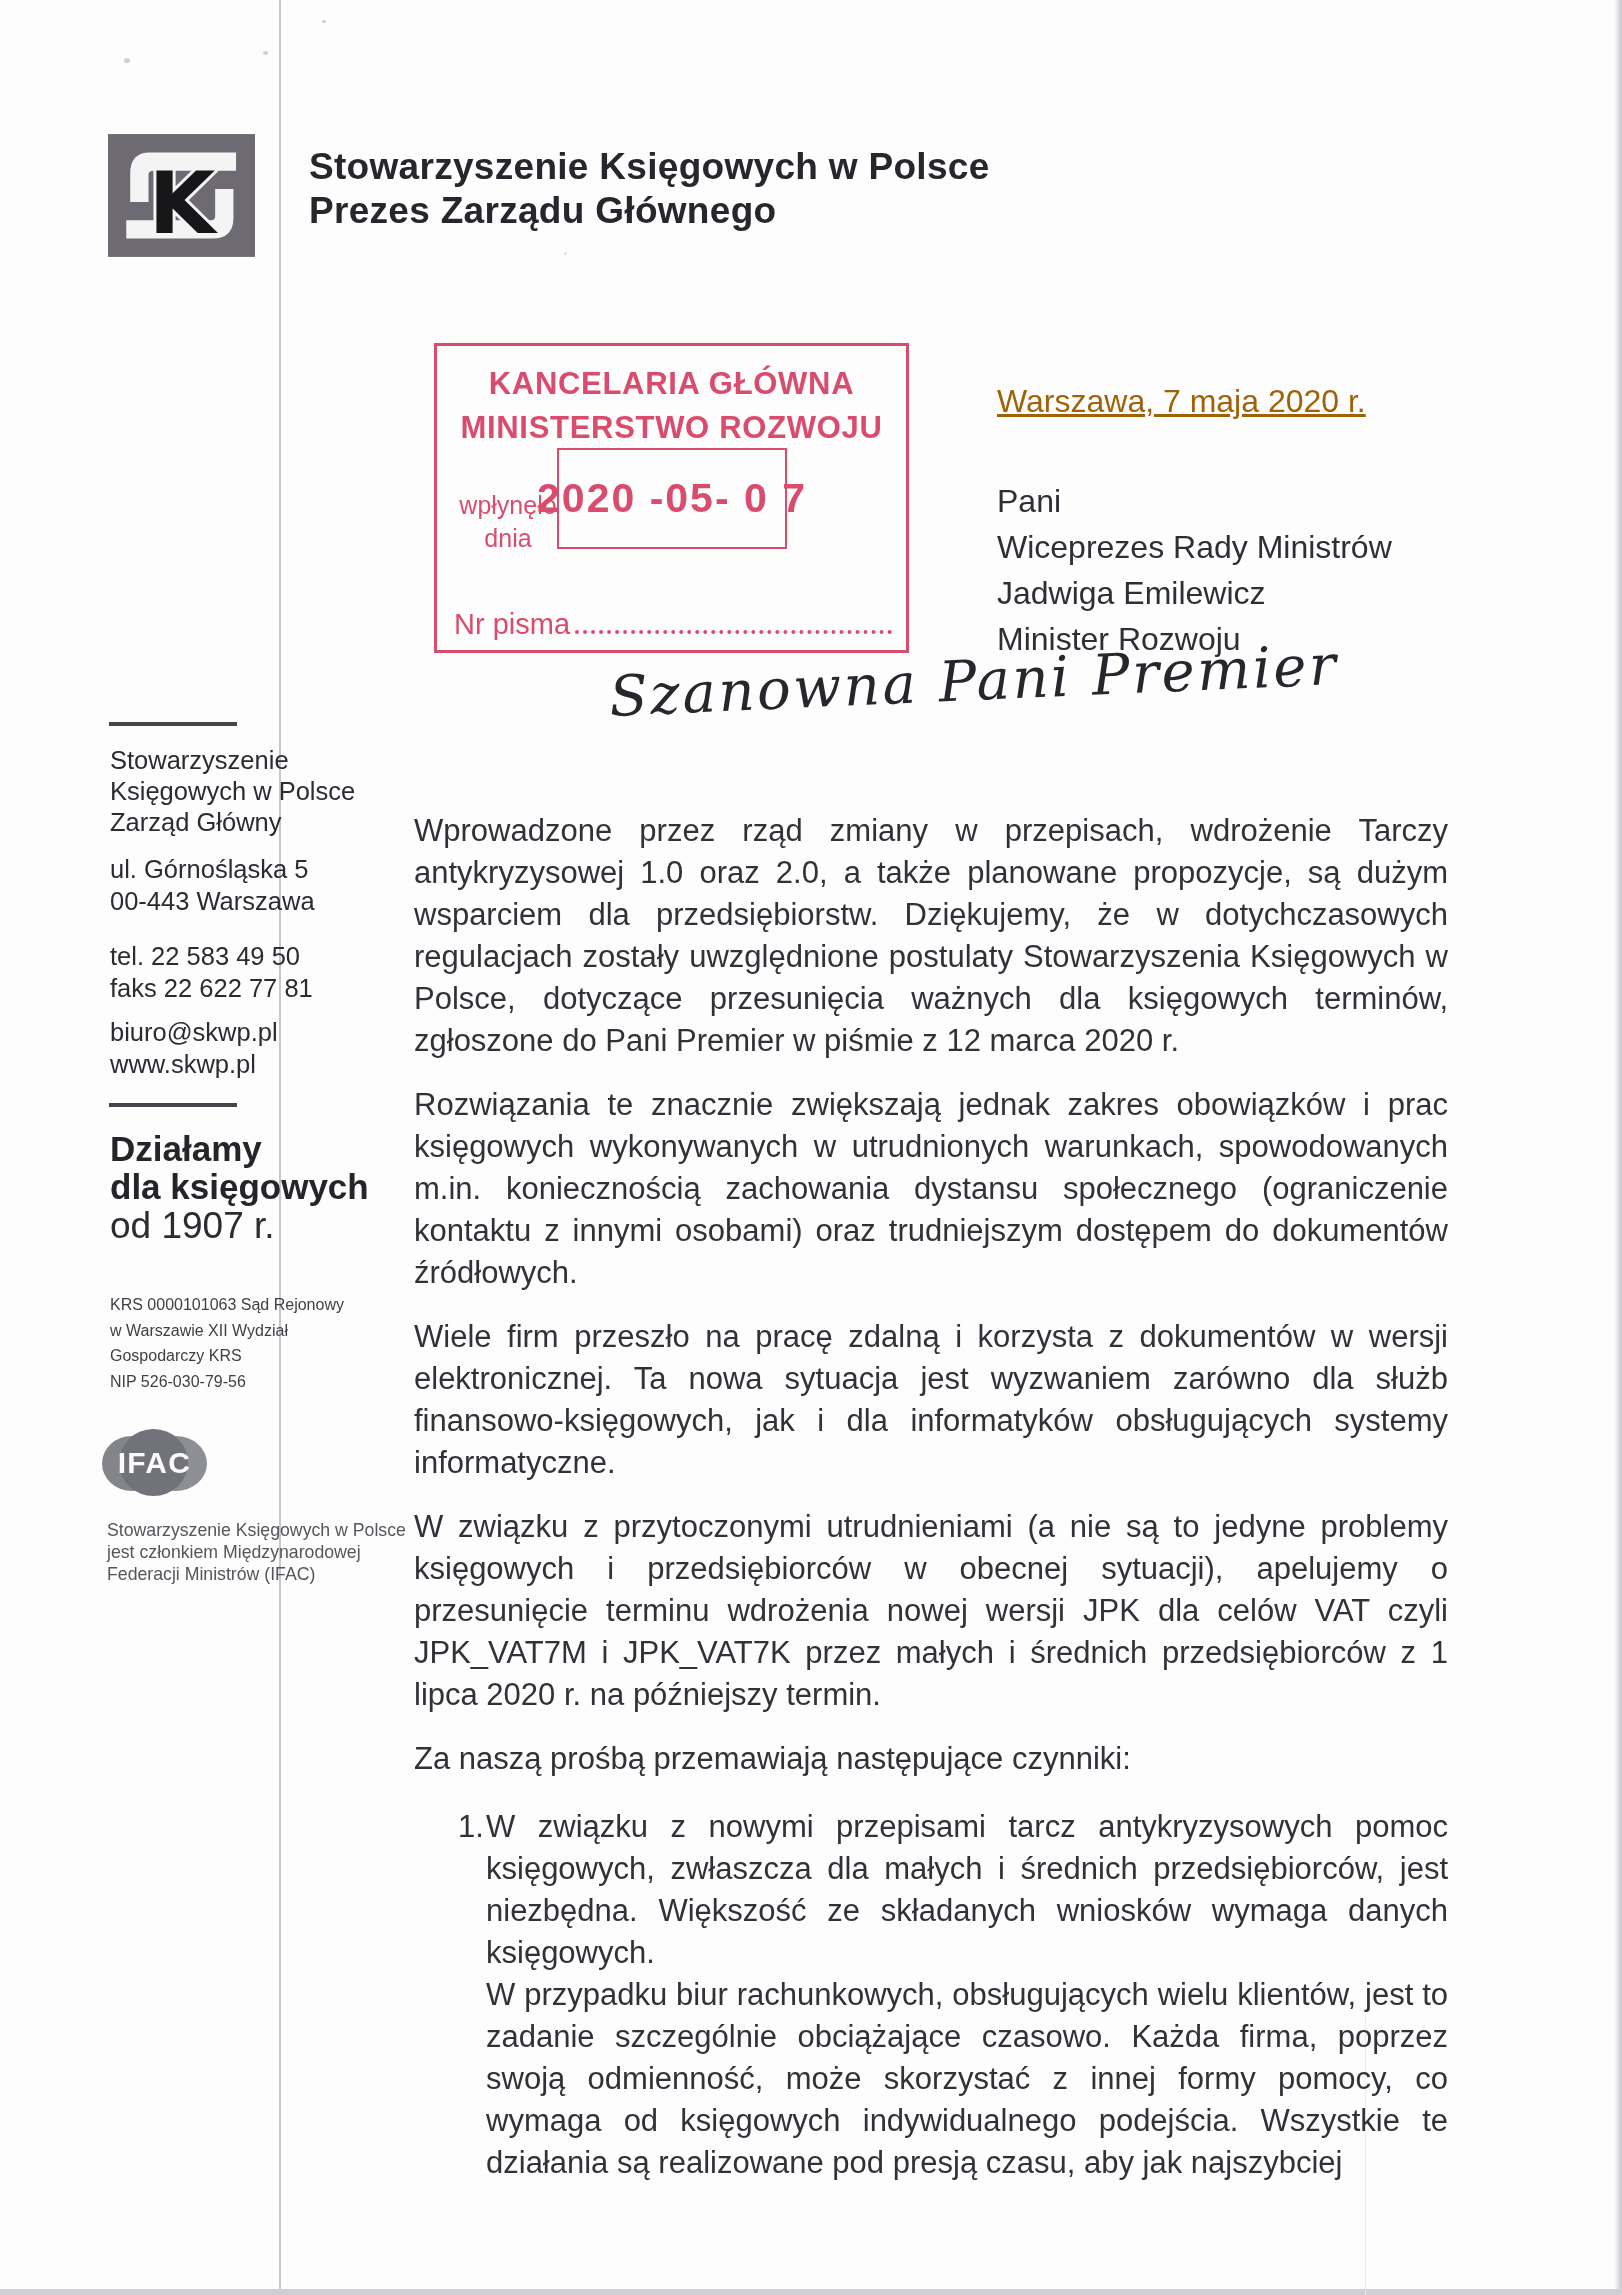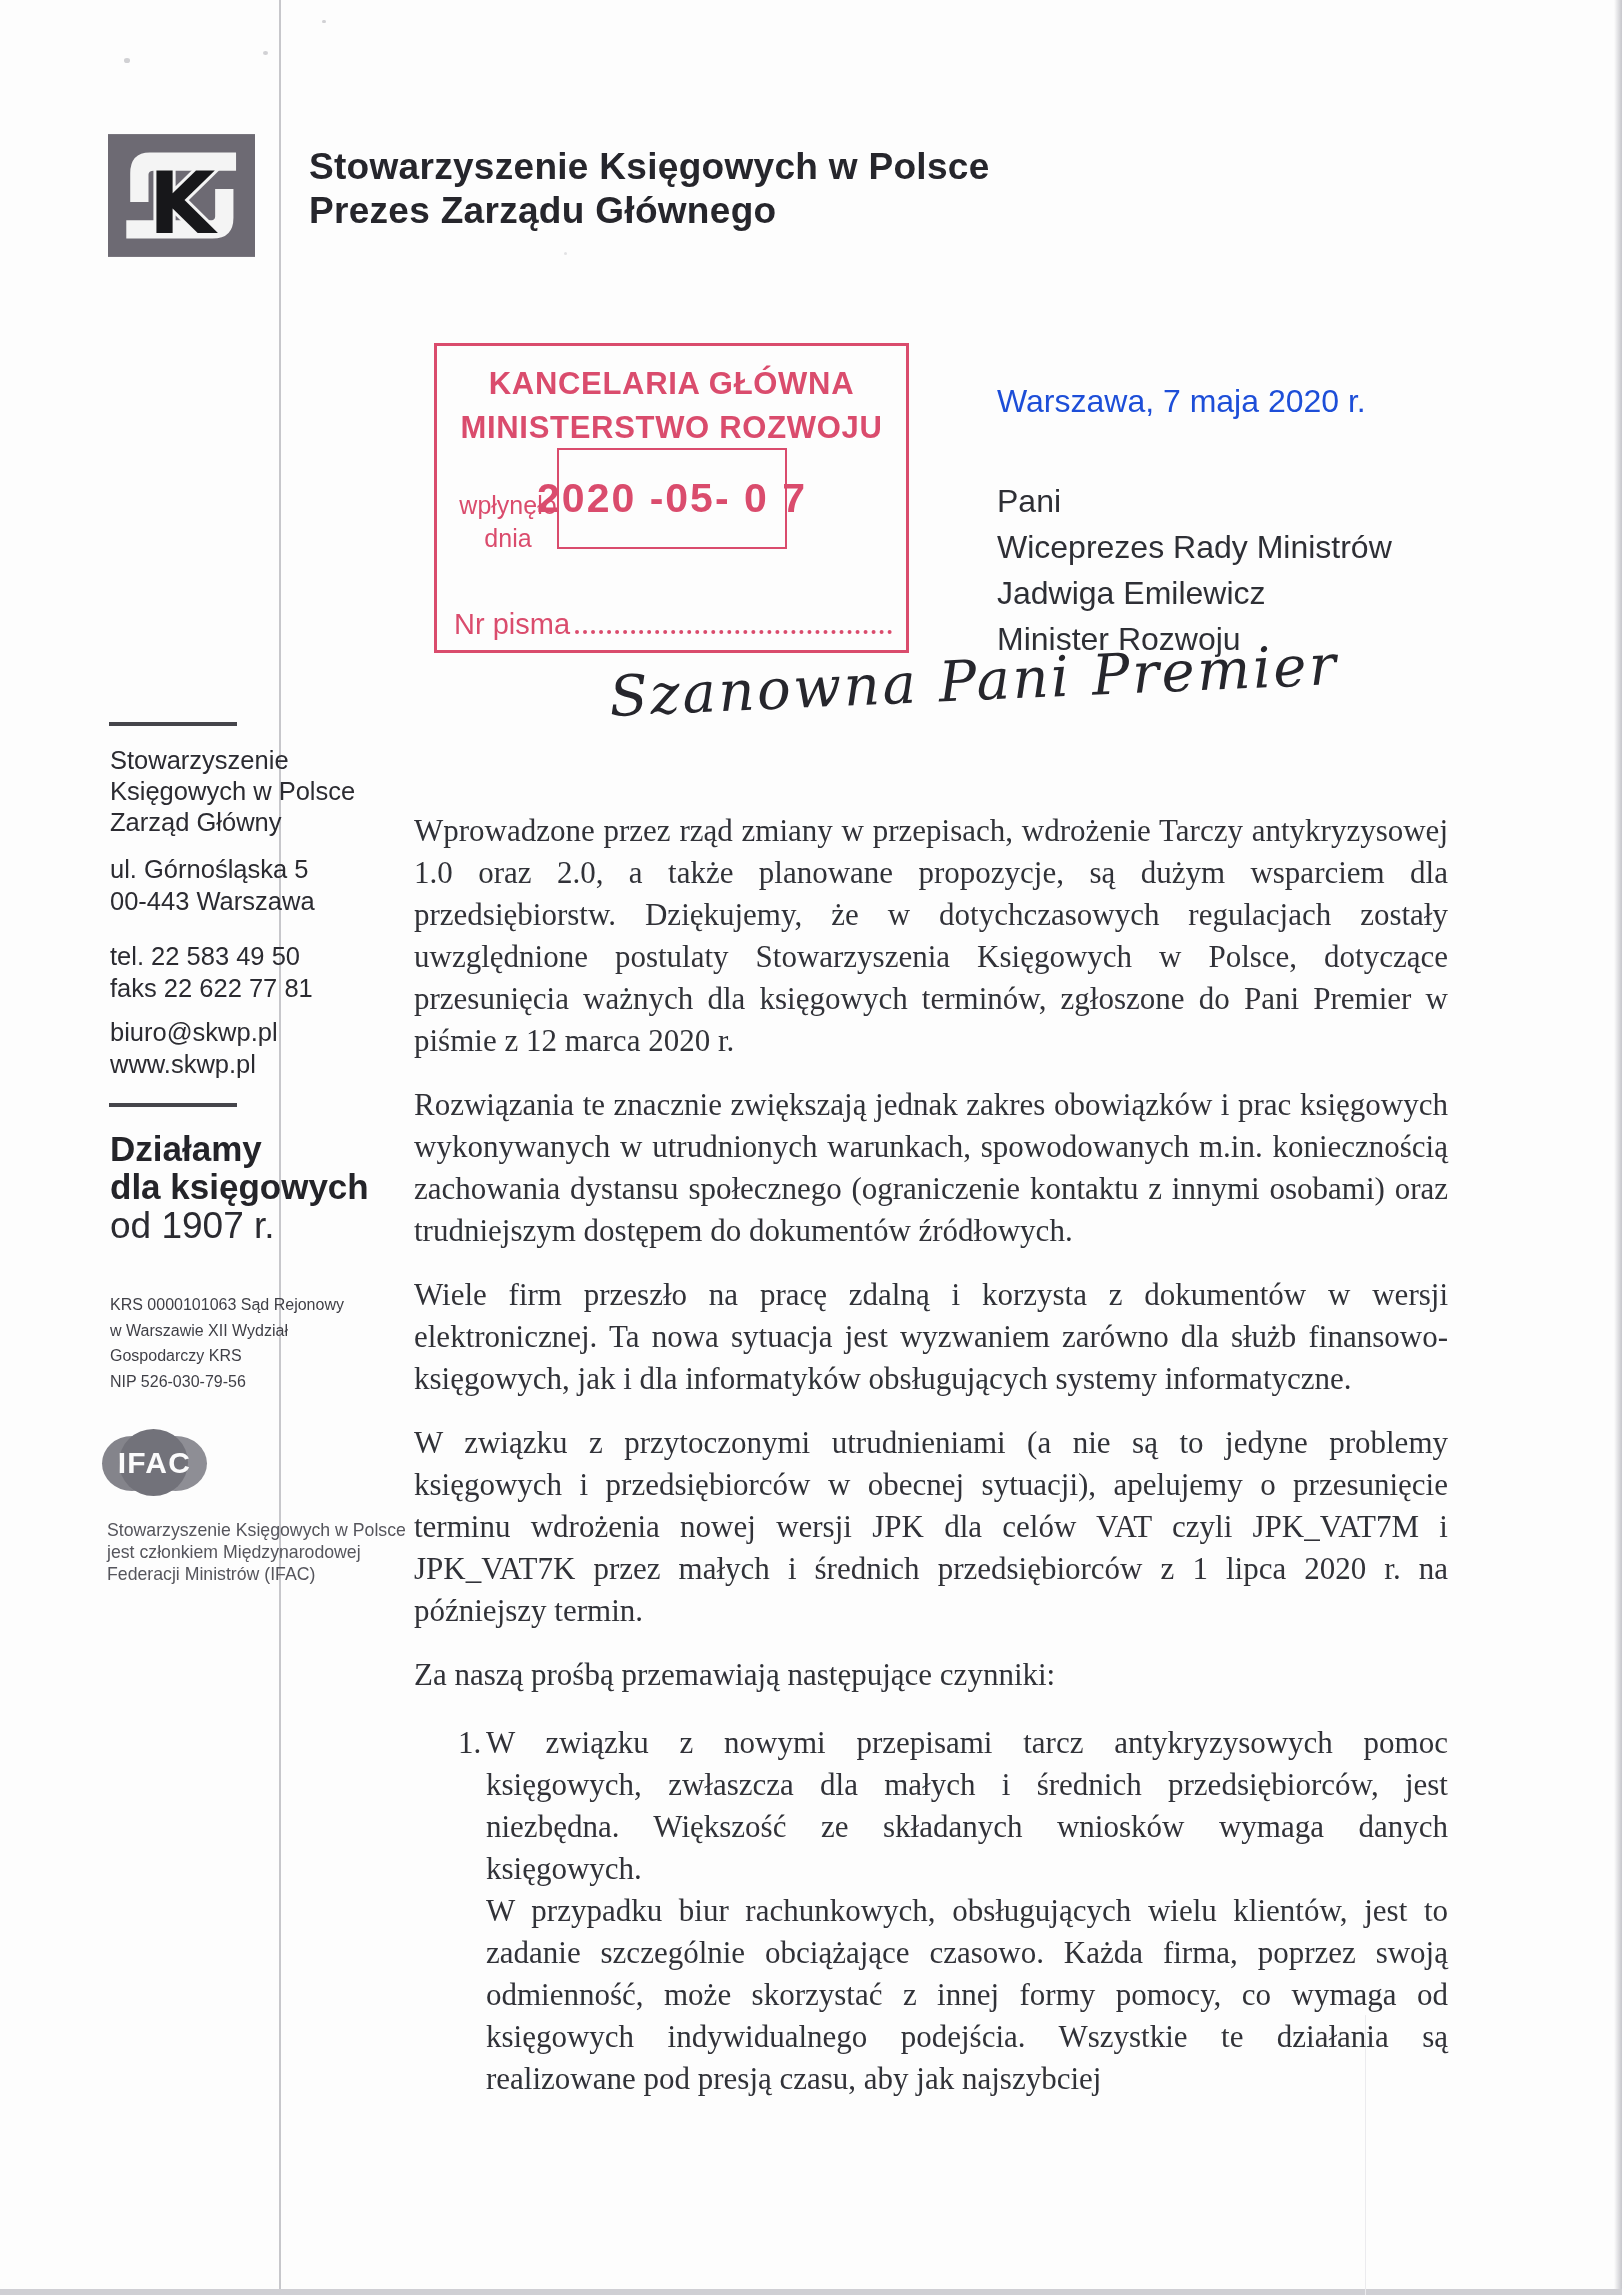--- a/index.html
+++ b/index.html
@@ -33,21 +33,21 @@
     line-height:44px;letter-spacing:0.7px;}
   .stamp-received{position:absolute;left:13px;top:143px;width:116px;text-align:center;
     font-size:25px;line-height:33px;}
   .stamp-datebox{position:absolute;left:120px;top:102px;width:226px;height:97px;
     border:2.6px solid var(--stamp-color);display:flex;align-items:center;justify-content:center;
     font-size:41px;font-weight:bold;letter-spacing:2px;white-space:nowrap;}
   .stamp-nr{position:absolute;left:17px;right:14.4px;bottom:9.2px;display:flex;
     align-items:flex-end;font-size:29px;}
   .stamp-dots{flex:1;border-bottom:4.6px dotted var(--stamp-color);margin:0 0 6.5px 5.2px;}
 
-  .dateline{position:absolute;left:997px;top:383px;font-size:32px;color:#1d4ed8;white-space:nowrap;}
+  .dateline{position:absolute;left:997px;top:383px;font-size:32px;color:#a16207;white-space:nowrap;text-decoration:underline;}
   .recipient{position:absolute;left:997px;top:478px;font-size:32px;line-height:46px;
     color:#2e2f35;white-space:nowrap;}
 
   .handwriting{position:absolute;left:609px;top:648px;font-family:"DejaVu Serif",serif;
     font-style:italic;font-size:56px;color:#26262c;transform:rotate(-2.5deg);
     letter-spacing:2.6px;white-space:nowrap;}
 
   
   .sb-rule{position:absolute;left:109px;width:128px;height:3.9px;background:#45454b;}
   .rule1{top:722px;} .rule2{top:1103px;}
@@ -67,21 +67,21 @@
   .c2{left:42px;top:6.5px;width:63px;height:55px;background:#8e8e95;}
   .c3{left:17px;top:0;width:69px;height:67px;background:#72727a;}
   .ifac-text{position:absolute;left:0;top:0;width:105px;height:67px;display:flex;
     align-items:center;justify-content:center;color:#fbfbfc;font-weight:bold;
     font-size:30px;letter-spacing:1.3px;}
   .ifac-caption{position:absolute;left:107px;top:1519px;font-size:17.7px;line-height:22px;
     color:#55555c;white-space:nowrap;}
 
   
   .main{position:absolute;left:414px;top:810px;width:1034px;font-size:31px;
-    line-height:42px;color:#313238;text-align:justify;font-family:Liberation Serif, serif;}
+    line-height:42px;color:#313238;text-align:justify;}
   .main p{margin:0 0 22px 0;}
   .list-intro{text-align:left;margin-bottom:26px !important;}
   .olist{display:flex;}
   .ol-marker{flex:none;width:26px;margin-left:44px;}
   .ol-body{flex:1;margin-left:2px;text-align:justify;}
 </style>
 </head>
 <body>
 
 <div class="page">

